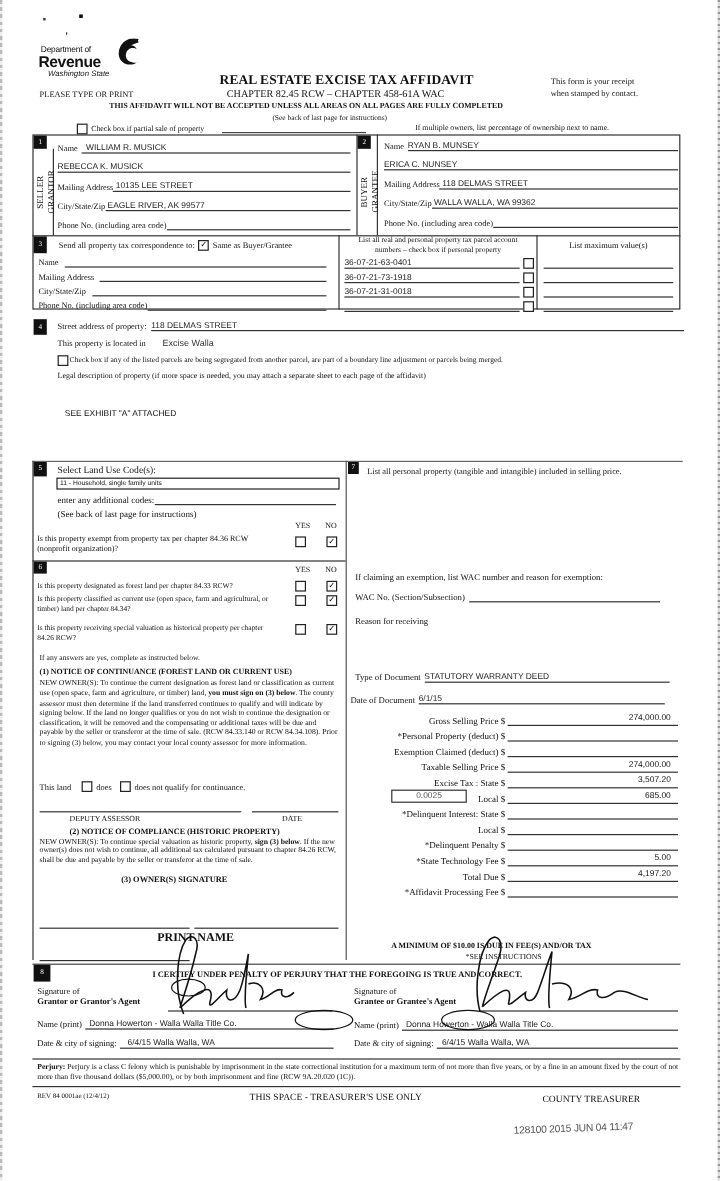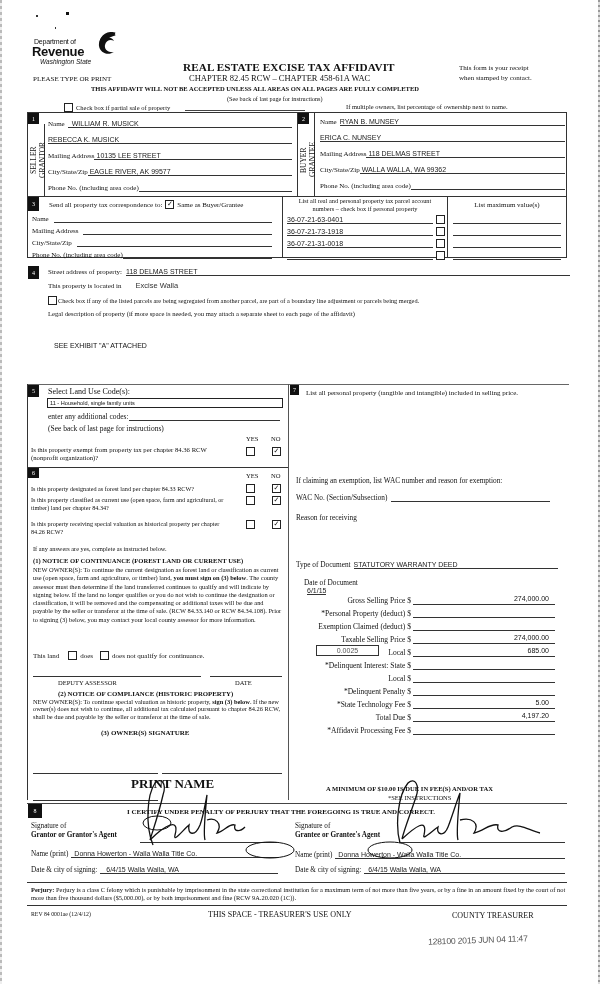--- a/index.html
+++ b/index.html
@@ -242,57 +242,61 @@
 <div class="abs" style="left:58px;top:679px;font-size:6.5px;">DEPUTY ASSESSOR</div>
 <div class="abs" style="left:235px;top:679px;font-size:6.5px;">DATE</div>
 <div class="abs bold" style="left:58px;top:690px;font-size:6.8px;">(2) NOTICE OF COMPLIANCE (HISTORIC PROPERTY)</div>
 <div class="abs" style="left:33px;top:698px;width:250px;font-size:6.4px;line-height:7.4px;">
   <span>NEW OWNER(S): To continue special valuation as historic property,</span>
   <b>sign (3) below</b><span>. If the new owner(s) does not wish to continue, all additional tax calculated pursuant to chapter 84.26 RCW, shall be due and payable by the seller or transferor at the time of sale.</span>
 </div>
 <div class="abs bold" style="left:101px;top:729px;font-size:7px;">(3)  OWNER(S) SIGNATURE</div>
 <div class="abs hline" style="left:33px;top:773px;width:125px;"></div>
 <div class="abs hline" style="left:162px;top:773px;width:120px;"></div>
-<div class="abs bold" style="left:131px;top:776px;font-size:13px;">PRINT NAME</div>
+<div class="abs bold" style="left:131px;top:776px;font-size:10px;">PRINT NAME</div>
 <div class="abs hline" style="left:33px;top:800px;width:125px;"></div>
 
 <div class="abs numbox" style="left:290px;top:385px;height:10px;width:9px;">7</div>
 <div class="abs" style="left:306px;top:388px;width:240px;font-size:7px;line-height:11px;">List all  personal property (tangible and intangible) included in selling price.</div>
 <div class="abs" style="left:296px;top:476px;font-size:7.3px;">If claiming an exemption, list WAC number and reason for exemption:</div>
 <div class="abs" style="left:296px;top:492px;width:254px;display:flex;align-items:flex-end;height:10px;">
   <span style="font-size:7.3px;white-space:nowrap;">WAC No. (Section/Subsection)</span>
   <span class="line fill" style="flex:1;margin-left:4px;"></span>
 </div>
 <div class="abs" style="left:296px;top:513px;font-size:7.3px;">Reason for receiving</div>
 
 <div class="abs" style="left:296px;top:559px;width:262px;display:flex;align-items:flex-end;height:10px;">
   <span style="font-size:7.3px;white-space:nowrap;">Type of Document</span>
   <span class="line fill" style="flex:1;margin-left:3px;">STATUTORY WARRANTY DEED</span>
 </div>
-<div class="abs" style="left:304px;top:578px;width:262px;display:flex;align-items:flex-start;height:10px;flex-direction:column;">
+<div class="abs" style="left:292px;top:578px;width:262px;display:flex;align-items:center;height:10px;">
   <span style="font-size:7.3px;white-space:nowrap;">Date of Document</span>
   <span class="line fill" style="flex:1;margin-left:3px;">6/1/15</span>
 </div>
 
-<div class="abs" style="left:280px;top:592px;width:280px;">
+<div class="abs" style="left:290px;top:592px;width:280px;">
   <div class="amt-row">
       <span class="amt-lbl">Gross Selling Price  $</span>
       <span class="amt-val">274,000.00</span>
     </div>
   <div class="amt-row">
       <span class="amt-lbl">*Personal Property (deduct)  $</span>
       <span class="amt-val"></span>
     </div>
   <div class="amt-row">
       <span class="amt-lbl">Exemption Claimed (deduct)  $</span>
       <span class="amt-val"></span>
     </div>
   <div class="amt-row">
       <span class="amt-lbl">Taxable Selling Price  $</span>
       <span class="amt-val">274,000.00</span>
+    </div>
+  <div class="amt-row">
+      <span class="amt-lbl">Excise Tax : State  $</span>
+      <span class="amt-val">3,507.20</span>
     </div>
   <div class="amt-row" style="position:relative;">
     <span class="sans" style="position:absolute;left:36px;top:1px;width:63px;height:11px;border:1px solid #333;text-align:center;font-size:7px;color:#555;line-height:10px;">0.0025</span>
     <span class="amt-lbl">Local  $</span>
       <span class="amt-val">685.00</span>
     </div>
   <div class="amt-row">
       <span class="amt-lbl">*Delinquent Interest: State  $</span>
       <span class="amt-val"></span>
     </div>

